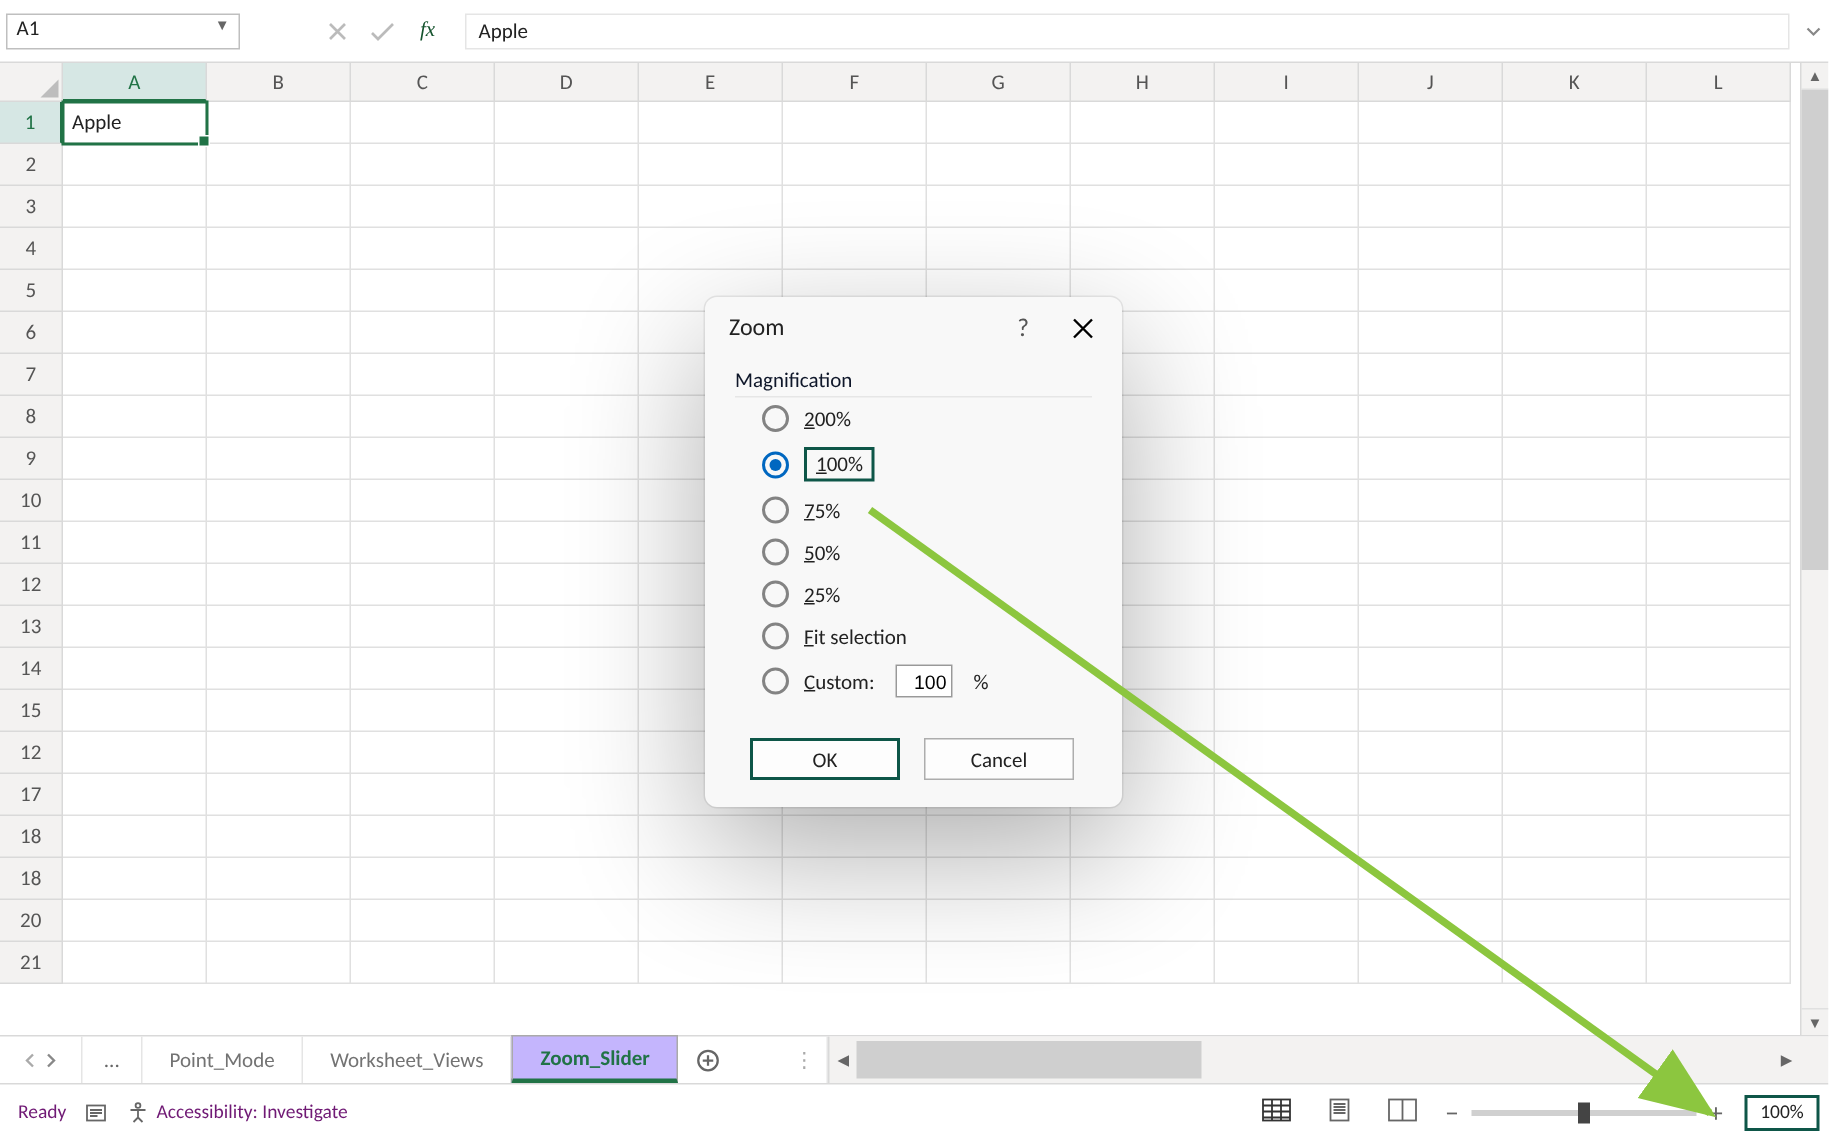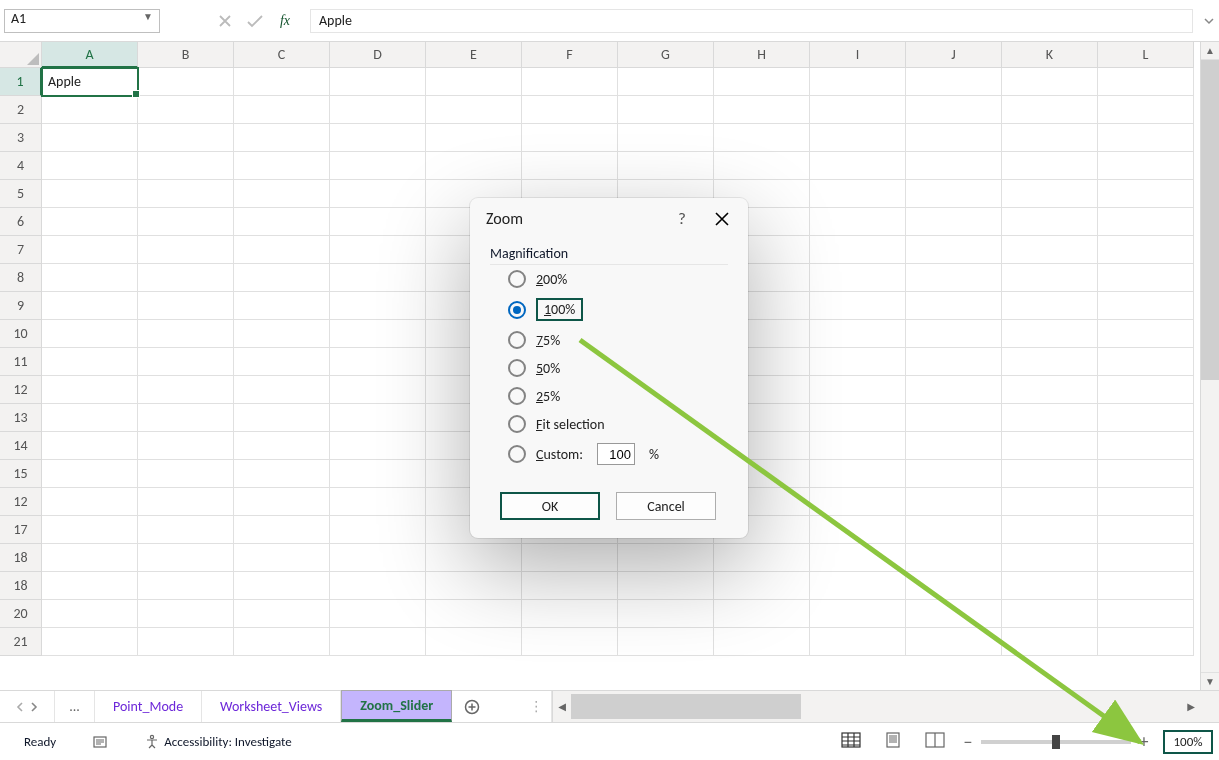--- a/index.html
+++ b/index.html
@@ -35,34 +35,34 @@
 .vscroll{position:absolute;right:0;top:42px;width:19px;height:648px;background:#f3f2f1;border-left:1px solid #d9d9d9}
 .vscroll .arrow{height:18px;display:flex;align-items:center;justify-content:center;font-size:10px;color:#666}
 .vscroll .arrow.up{border-bottom:1px solid #e0e0e0}
 .vscroll .arrow.dn{position:absolute;bottom:0;width:100%;border-top:1px solid #e0e0e0}
 .vscroll .thumb{position:absolute;top:18px;width:100%;height:320px;background:#cfcfcf}
 
 
 .tabs{position:absolute;left:0;top:690px;width:1219px;height:32px;border-top:1px solid #d9d9d9;display:flex;align-items:stretch;background:#fff}
 .tabnav{width:55px;display:flex;align-items:center;justify-content:center;color:#888;gap:6px;border-right:1px solid #e5e5e5}
 .ellips{width:40px;display:flex;align-items:center;justify-content:center;color:#666;border-right:1px solid #e5e5e5}
-.sheettab{padding:0 18px;display:flex;align-items:center;border-right:1px solid #e5e5e5;color:#6d28d9;cursor:pointer}
+.sheettab{padding:0 18px;display:flex;align-items:center;border-right:1px solid #e5e5e5;color:#737373;cursor:pointer}
 .sheettab.active{background:#c4b5fd;color:#217346;font-weight:600;border-bottom:3px solid #217346;border-top:1px solid #aaa;border-left:1px solid #aaa;border-right:1px solid #aaa;margin-top:-1px}
 .addsheet{width:40px;display:flex;align-items:center;justify-content:center;color:#666}
 .addsheet svg{stroke:#666}
 .tabgap{width:60px;border-right:1px solid #e5e5e5;display:flex;align-items:center;justify-content:flex-end;color:#aaa;padding-right:8px}
 .hscroll{flex:1;display:flex;align-items:center;background:#f3f2f1;border-left:1px solid #d9d9d9}
 .hscroll .arrow{width:18px;height:100%;display:flex;align-items:center;justify-content:center;font-size:10px;color:#666}
 .hscroll .track{flex:1;height:100%;position:relative}
 .hscroll .thumb{position:absolute;left:0;top:3px;bottom:3px;width:230px;background:#cfcfcf}
 .hscroll .spacer{width:19px}
 
 
 .status{position:absolute;left:0;top:722px;width:1219px;height:38px;border-top:1px solid #d9d9d9;display:flex;align-items:center;padding:0 6px;font-size:13px;background:#fff}
-.status .sbtn{margin:0 18px;color:#0f172a;display:flex;align-items:center;gap:4px}
+.status .sbtn{margin:0 6px;color:#701a75;display:flex;align-items:center;gap:4px}
 .viewbtns{margin-left:auto;display:flex;gap:22px;align-items:center}
 .viewbtn svg{stroke:#666;fill:none}
 .viewbtn.active svg{stroke:#333}
 .zoomslider{display:flex;align-items:center;gap:4px;margin-left:14px}
 .zoomslider .minus,.zoomslider .plus{width:18px;text-align:center;color:#666;font-size:18px}
 .zoomslider .track{width:150px;height:4px;background:#d0d0d0;position:relative}
 .zoomslider .tick{position:absolute;left:50%;top:-3px;width:1px;height:10px;background:#888}
 .zoomslider .knob{position:absolute;left:50%;top:-5px;width:8px;height:14px;background:#444;transform:translateX(-50%)}
 .zoomlabel{margin-left:10px;width:50px;height:24px;border:2px solid #0e5648;display:flex;align-items:center;justify-content:center}
 

